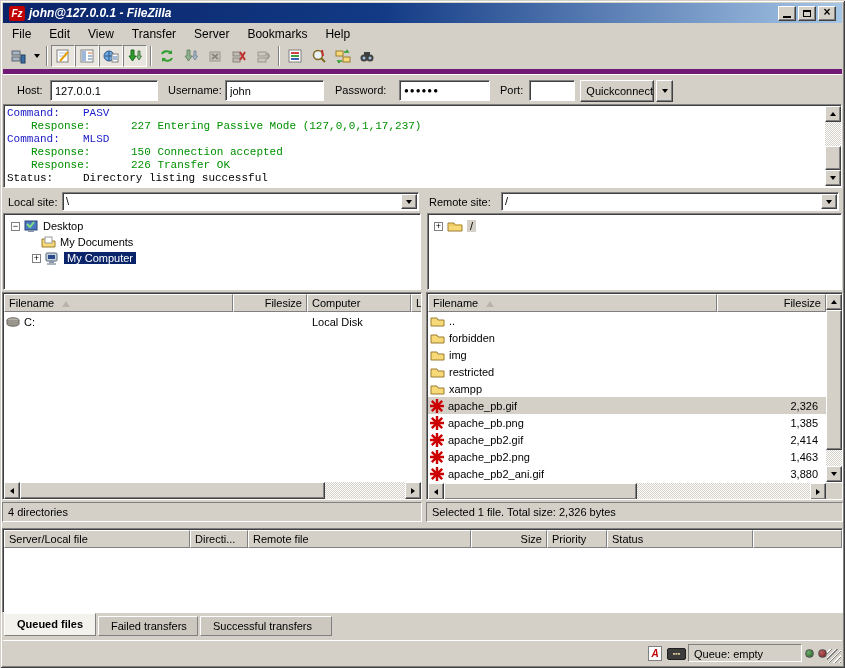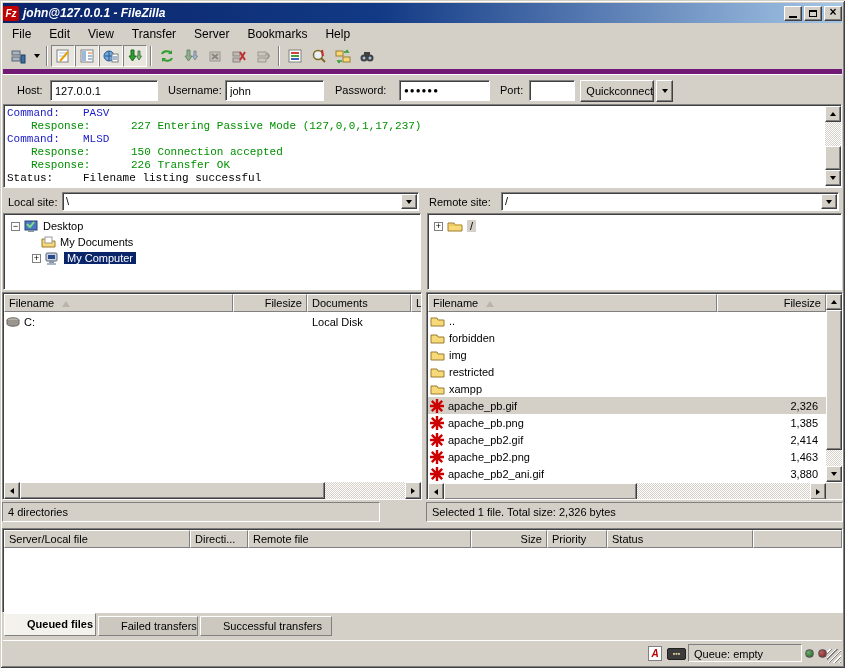--- a/index.html
+++ b/index.html
@@ -11,21 +11,21 @@
   .nowrap { white-space:nowrap;font-style:italic; }
   .window {
     position:absolute; inset:0; background:#d4d0c8;
     box-shadow: inset 1px 1px 0 #d4d0c8, inset -1px -1px 0 #404040,
                 inset 2px 2px 0 #ffffff, inset -2px -2px 0 #808080;
   }
   
   .titlebar {
     position:absolute; left:3px; top:3px; right:3px; height:20px;
     background:linear-gradient(90deg,#0a246a 0%,#123a85 45%,#a6c6e6 100%);
-    display:flex; align-items:center; padding:0 0; color:#fff;
+    display:flex; align-items:center; padding:0 6px; color:#fff;
   }
   .app-icon { width:16px; height:15px; background:#c00000; color:#fff; font-weight:bold;
     font-style:italic; font-size:10px; display:flex; align-items:center; justify-content:center;
     margin-right:4px; border-radius:2px; }
   .title-text { font-weight:bold; font-size:12px; flex:1; white-space:nowrap; }
   .win-btn { width:18px; height:15px; background:#d4d0c8; margin-left:2px; color:#000;
     border:1px solid; border-color:#fff #404040 #404040 #fff; box-shadow:inset -1px -1px 0 #808080;
     display:flex; align-items:center; justify-content:center; font-size:11px; line-height:1; cursor:default; }
   .glyph-min { width:8px; height:2px; background:#000; margin-top:7px; }
   .glyph-max { width:8px; height:7px; border:1px solid #000; border-top:2px solid #000; }
@@ -98,21 +98,21 @@
   .frow .ico { margin:0 4px 0 2px; display:flex; flex:none; }
   .fsize { position:absolute; text-align:right; }
   .row-sel { background:#d4d0c8; }
   
   .pane-status { position:absolute; top:502px; height:20px; background:#d4d0c8;
     border:1px solid; border-color:#808080 #fff #fff #808080; padding:3px 5px; white-space:nowrap; }
   
   .queue-box { position:absolute; left:2px; top:528px; width:841px; height:85px; overflow:hidden; }
   
   .tabs { position:absolute; left:2px; top:613px; right:3px; height:24px; }
-  .tab { position:absolute; top:3px; height:20px; background:#ccc8bf; padding:3px 22px;
+  .tab { position:absolute; top:3px; height:20px; background:#ccc8bf; padding:3px 12px;
     border:1px solid; border-color:#fff #808080 #808080 #fff; white-space:nowrap; }
   .tab.active { top:0; height:23px; background:#f4f2ec; font-weight:bold; padding-top:4px; }
   
   .statusbar { position:absolute; left:3px; top:640px; right:3px; height:25px;
     border-top:1px solid #fff; }
   .sb-field { position:absolute; top:3px; height:18px; background:#d4d0c8;
     border:1px solid; border-color:#808080 #fff #fff #808080; padding:3px 5px; white-space:nowrap; }
   .dt-icon { position:absolute; left:645px; top:5px; width:14px; height:15px; background:#fff;
     border:1px solid #808080; color:#c00000; font-weight:bold; font-size:10px; font-style:italic;
     display:flex; align-items:center; justify-content:center; }
@@ -281,21 +281,21 @@
         <span class="tri-down"></span>
       </button>
   </div>
 
   <div class="log sunken">
     <div class="log-line"><span class="log-label cmd">Command:</span><span class="cmd">PASV</span></div>
     <div class="log-line"><span class="log-label resp">Response:</span><span class="resp">227 Entering Passive Mode (127,0,0,1,17,237)</span></div>
     <div class="log-line"><span class="log-label cmd">Command:</span><span class="cmd">MLSD</span></div>
     <div class="log-line"><span class="log-label resp">Response:</span><span class="resp">150 Connection accepted</span></div>
     <div class="log-line"><span class="log-label resp">Response:</span><span class="resp">226 Transfer OK</span></div>
-    <div class="log-line"><span class="log-label stat">Status:</span><span class="stat">Filename listing successful</span></div>
+    <div class="log-line"><span class="log-label stat">Status:</span><span class="stat">Directory listing successful</span></div>
   </div>
 
   <span class="sb-btn" style="left:825px;top:106px;width:16px;height:16px">
       <span class="tri-up"></span>
     </span>
   <span class="sb-track" style="left:825px;top:122px;width:16px;height:24px"></span>
   <span class="sb-thumb" style="left:825px;top:146px;width:16px;height:24px"></span>
   <span class="sb-btn" style="left:825px;top:170px;width:16px;height:16px">
       <span class="tri-down"></span>
     </span>
@@ -361,21 +361,21 @@
             <path d="M1 5h14" stroke="#e0bc50"></path>
           </svg>
         </span>
       <span class="sel-inactive">/</span>
     </div>
   </div>
 
   <div class="pane-box sunken" style="left:2px;width:420px">
     <span class="hcell" style="left:1px;width:229px"><span>Filename</span><span class="sort-asc"></span></span>
     <span class="hcell right" style="left:230px;width:74px">Filesize</span>
-    <span class="hcell" style="left:304px;width:104px">Documents</span>
+    <span class="hcell" style="left:304px;width:104px">Computer</span>
     <span class="hcell" style="left:408px;width:11px">L</span>
     <div class="frow" style="left:1px;top:20px;width:417px">
       <span class="ico">
           <svg width="14" height="10">
             <ellipse cx="7" cy="3" rx="6" ry="2.2" fill="#b8b4ac" stroke="#6a665e"></ellipse>
             <path d="M1 3v4a6 2.2 0 0 0 12 0V3" fill="#9a968e" stroke="#6a665e"></path>
           </svg>
         </span>
       <span>C:</span>
       <span style="position:absolute;left:308px">Local Disk</span>
@@ -493,21 +493,21 @@
         <span class="tri-left"></span>
       </span>
     <span class="sb-thumb" style="left:17px;top:190px;width:193px;height:17px"></span>
     <span class="sb-track" style="left:210px;top:190px;width:173px;height:17px"></span>
     <span class="sb-btn" style="left:383px;top:190px;width:16px;height:17px">
         <span class="tri-right"></span>
       </span>
     <span style="position:absolute;left:399px;top:190px;width:16px;height:17px;background:#d4d0c8"></span>
   </div>
 
-  <div class="pane-status" style="left:2px;width:378px">4 directories</div>
+  <div class="pane-status" style="left:2px;width:420px">4 directories</div>
   <div class="pane-status" style="left:426px;width:417px">Selected 1 file. Total size: 2,326 bytes</div>
 
   <div class="queue-box sunken">
     <span class="hcell" style="left:1px;width:186px">Server/Local file</span>
     <span class="hcell" style="left:187px;width:58px">Directi...</span>
     <span class="hcell" style="left:245px;width:223px">Remote file</span>
     <span class="hcell right" style="left:468px;width:76px">Size</span>
     <span class="hcell" style="left:544px;width:60px">Priority</span>
     <span class="hcell" style="left:604px;width:146px">Status</span>
     <span class="hcell" style="left:750px;width:89px"></span>

